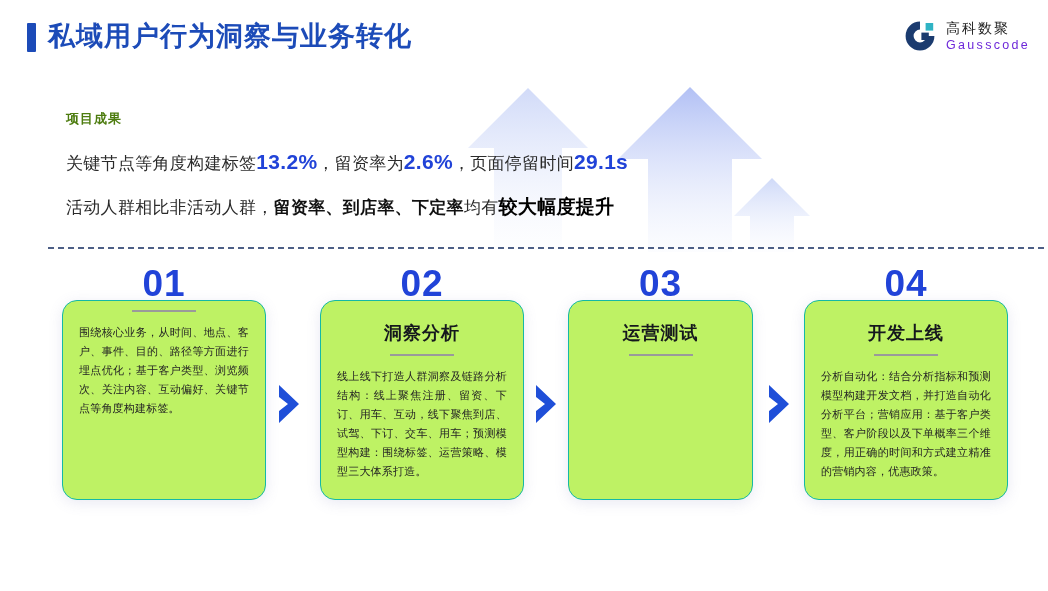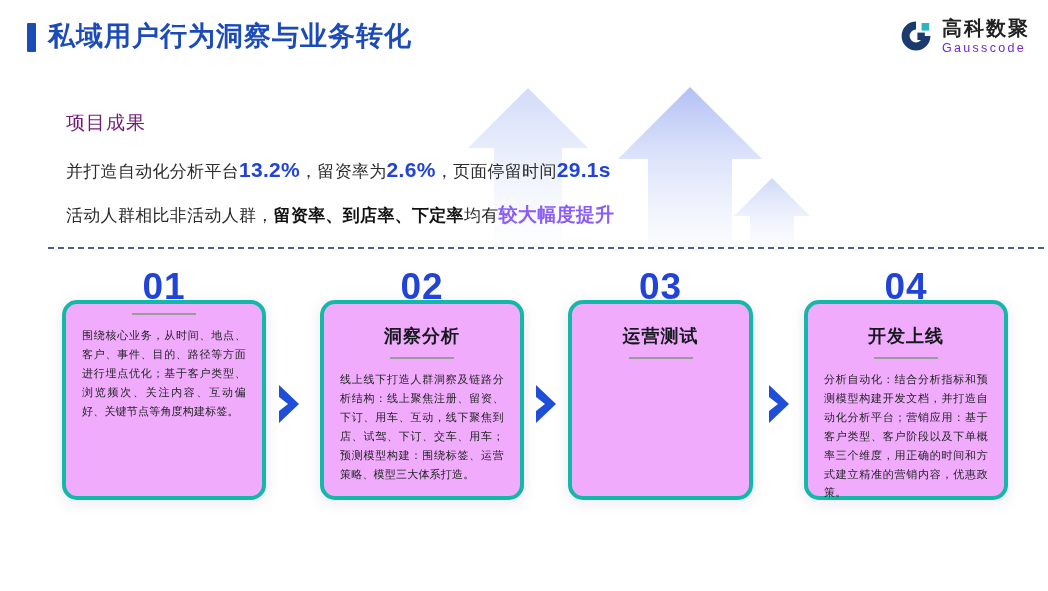--- a/index.html
+++ b/index.html
@@ -29,48 +29,48 @@
     width: 9px; height: 29px; background: #1c4bb8; border-radius: 1px;
   }
   .slide-title {
     position: absolute; left: 48px; top: 18px;
     font-size: 27px; font-weight: bold; color: #1c4bb8;
     letter-spacing: 1px; white-space: nowrap;
   }
   .logo { position: absolute; right: 18px; top: 18px; display: flex; align-items: center; gap: 8px; }
   .logo-mark { position: relative; width: 36px; height: 36px; flex: 0 0 36px; }
   .logo-text { display: flex; flex-direction: column; justify-content: center; line-height: 1; }
-  .logo-cn { font-size: 20px; font-weight: bold; color: #222; letter-spacing: 2px; }
+  .logo-cn { font-size: 14px; font-weight: normal; color: #222; letter-spacing: 2px; }
   .logo-en { font-size: 12.5px; color: #6d28d9; letter-spacing: 2.3px; margin-top: 4px; }
 
   
   .results { position: absolute; left: 66px; top: 110px; z-index: 2; }
   .results-heading {
-    font-size: 19px; font-weight: normal; color: #701a75; letter-spacing: 1px;
+    font-size: 13px; font-weight: bold; color: #4d7c0f; letter-spacing: 1px;
   }
   .results-line {
     margin-top: 22px; font-size: 17px; color: #2b2b2b;
     letter-spacing: 0.3px; white-space: nowrap;
   }
   .results-line.second { margin-top: 19px; }
   .hl { color: #2143d8; font-weight: bold; font-size: 21px; }
   .strong-dark { font-weight: bold; color: #111; }
-  .hl-phrase { color: #8b5cf6; font-weight: bold; font-size: 19px; }
+  .hl-phrase { color: #000000; font-weight: bold; font-size: 19px; }
 
   .divider {
     position: absolute; left: 48px; top: 247px; width: 996px; height: 0;
     border-top: 2px dashed #4d5f86; z-index: 2;
   }
 
   
   .steps { position: absolute; left: 0; top: 268px; width: 1048px; height: 250px; z-index: 2; }
   .step {
     position: absolute; top: 32px;
-    background: #f0abfc;
-    border: 4px solid #14b8a6;
+    background: #bef264;
+    border: 1px solid #14b8a6;
     border-radius: 15px;
     box-shadow: 0 3px 14px rgba(120,120,180,0.16);
   }
   .step-num {
     position: absolute; top: -38px; left: 0; width: 100%;
     text-align: center; font-size: 37px; font-weight: bold;
     color: #2143d8; letter-spacing: 1px;
   }
   .step-title {
     margin-top: 20px; text-align: center;
@@ -131,21 +131,21 @@
         <span class="logo-cn">高科数聚</span>
         <span class="logo-en">Gausscode</span>
       </span>
     </div>
   </div>
 
   <div class="results">
     <div class="results-heading">项目成果</div>
 
     <div class="results-line">
-      <span>并打造自动化分析平台</span><span class="hl">13.2%</span><span>，留资率为</span><span class="hl">2.6%</span><span>，页面停留时间</span><span class="hl">29.1s</span>
+      <span>关键节点等角度构建标签</span><span class="hl">13.2%</span><span>，留资率为</span><span class="hl">2.6%</span><span>，页面停留时间</span><span class="hl">29.1s</span>
     </div>
 
     <div class="results-line second">
       <span>活动人群相比非活动人群，</span><span class="strong-dark">留资率、到店率、下定率</span><span>均有</span><span class="hl-phrase">较大幅度提升</span>
     </div>
   </div>
 
   <div class="divider"></div>
 
   <div class="steps">

